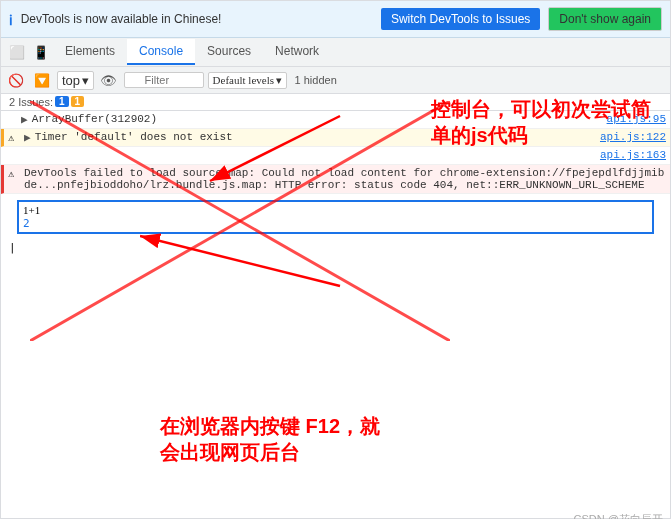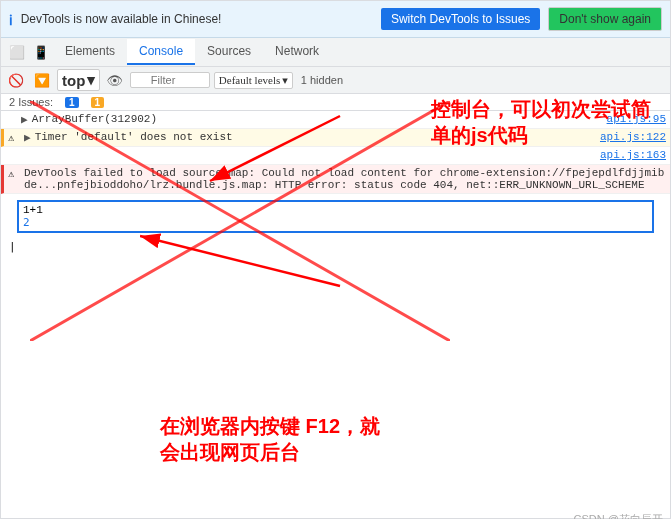--- a/index.html
+++ b/index.html
@@ -108,25 +108,24 @@
       background: none;
       border-radius: 2px;
     }
     .top-dropdown {
       display: flex;
       align-items: center;
       gap: 2px;
       border: 1px solid #ccc;
       border-radius: 2px;
       padding: 1px 4px;
-      font-size: 15px;
-      cursor: pointer;
-      background: #fff;
-      color: #333;
-      font-weight: bold;
+      font-size: 13px;
+      cursor: pointer;
+      background: #fff;
+      color: #333;
     }
     .filter-input {
       border: 1px solid #ccc;
       border-radius: 2px;
       padding: 1px 20px;
       font-size: 11px;
       width: 80px;
       background: #fff;
     }
     .default-levels {
@@ -147,22 +146,22 @@
       color: #555;
       margin-left: 4px;
     }
 
     
     .issues-bar {
       background: #fff;
       border-bottom: 1px solid #dadce0;
       padding: 2px 8px;
       display: flex;
-      align-items: flex-end;
-      gap: 12px;
+      align-items: flex-start;
+      gap: 2px;
       font-size: 11px;
       color: #555;
     }
     .badge-blue {
       background: #1a73e8;
       color: #fff;
       border-radius: 2px;
       padding: 0 4px;
       font-size: 10px;
       font-weight: bold;
@@ -340,21 +339,21 @@
       </div>
 
       <div class="console-row error">
         <span class="row-icon">⚠</span>
         <span class="row-text">DevTools failed to load source map: Could not load content for chrome-extension://fpejepdlfdjjmibde...pnfejbioddoho/lrz.bundle.js.map: HTTP error: status code 404, net::ERR_UNKNOWN_URL_SCHEME</span>
       </div>
 
       <div style="padding: 4px 8px;">
         <div class="input-section">
           <div>
-            <span style="font-family:Liberation Mono, monospace; font-size:11px;">1+1</span>
+            <span style="font-family:Liberation Serif, serif; font-size:11px;">1+1</span>
           </div>
           <div>
             <span style="font-family:monospace; font-size:11px; color:#1a73e8;">2</span>
           </div>
         </div>
       </div>
 
       <div style="padding: 1px 8px; font-family:monospace; font-size:11px;">
         <span>|</span>
       </div>

